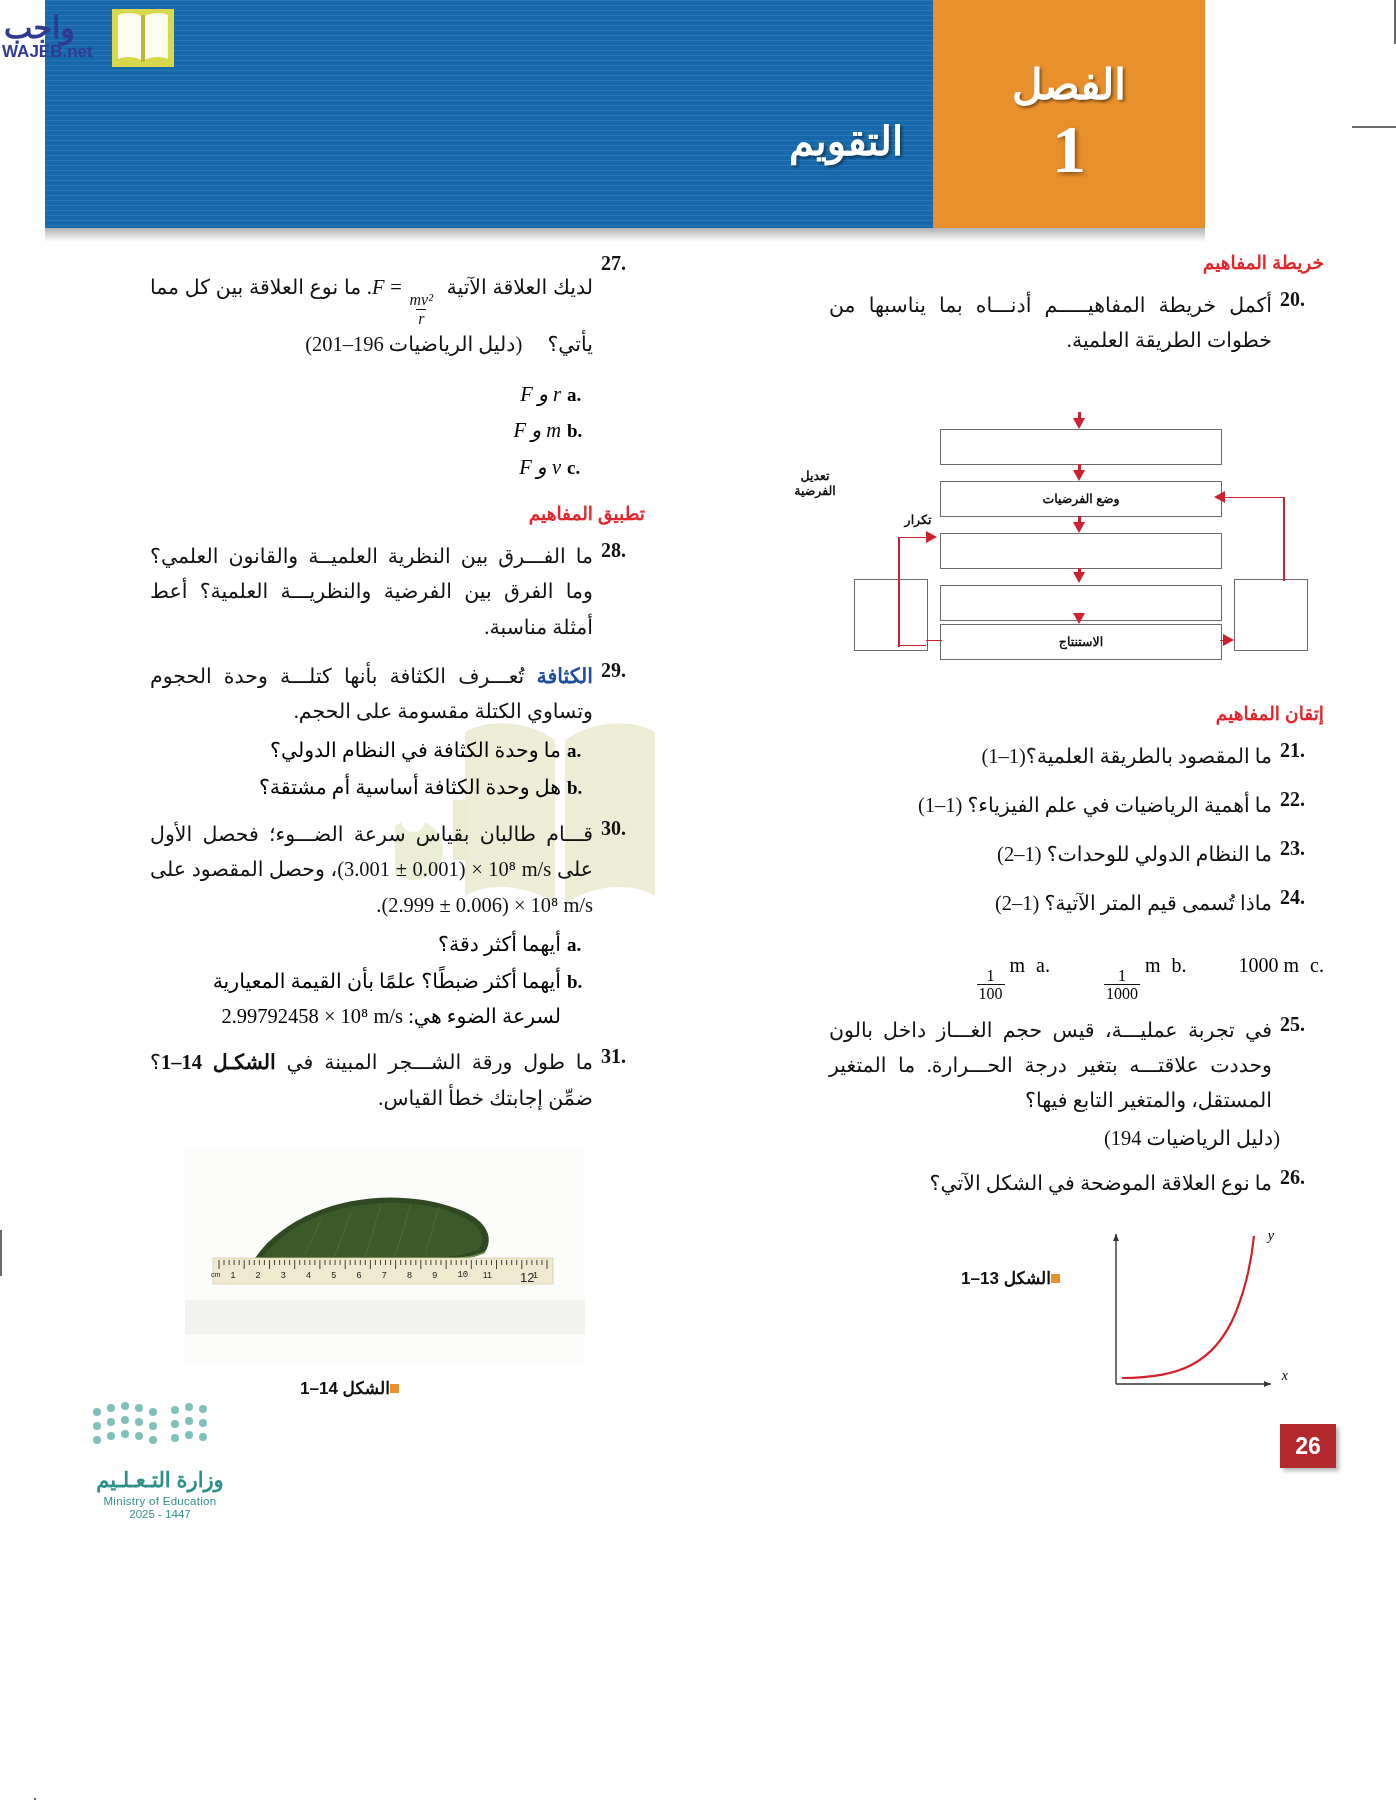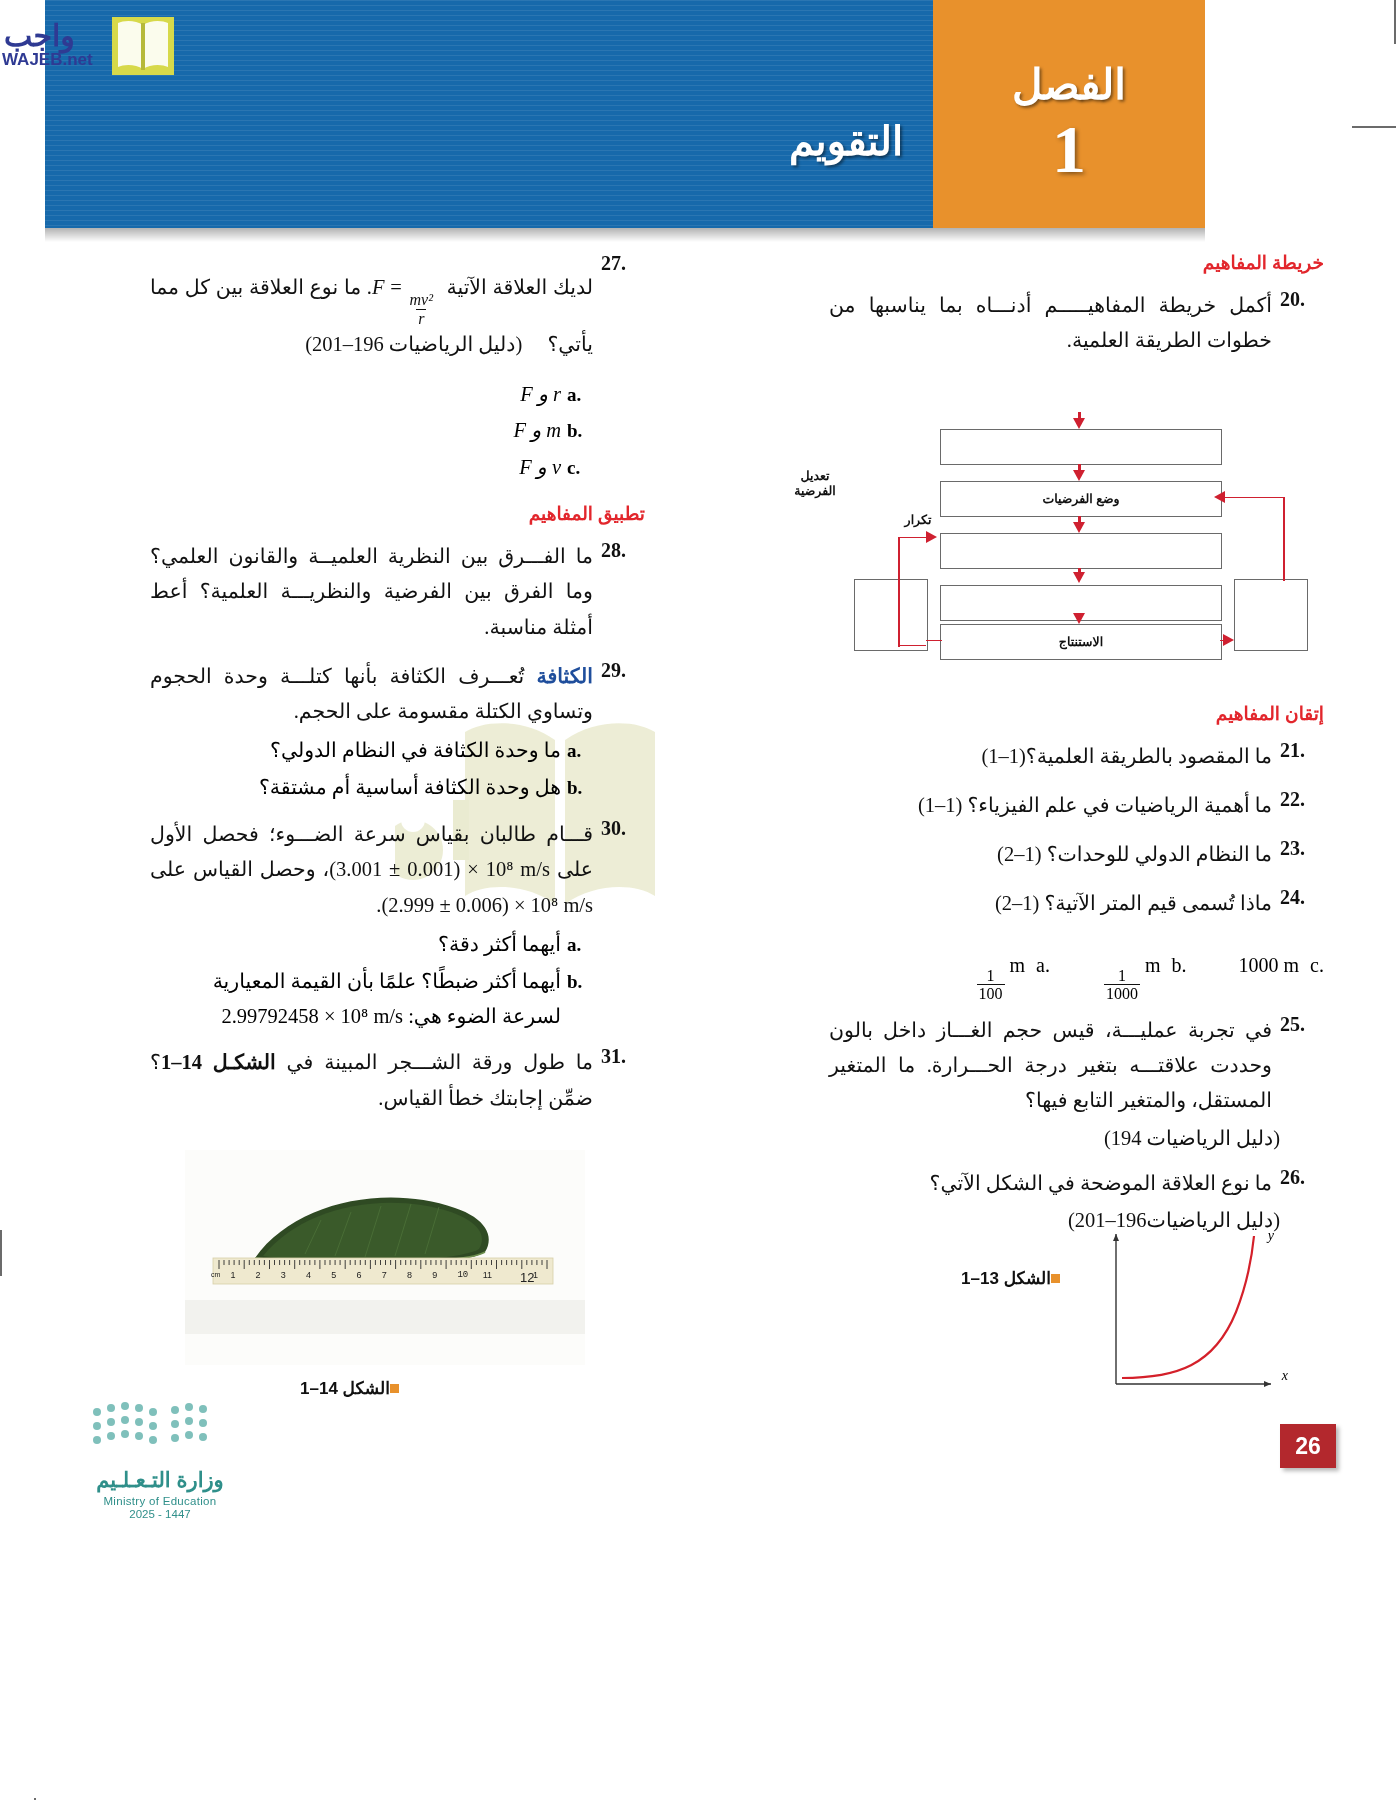--- a/index.html
+++ b/index.html
@@ -48,21 +48,21 @@
     color:#ffffff; font-size:68px; font-weight:bold;
     font-family:"Liberation Serif", serif;
     text-shadow:2px 2px 4px rgba(0,0,0,0.45);
   }
   .hdr-shadow {
     position:absolute; left:45px; top:228px; width:1160px; height:14px;
     background:linear-gradient(to bottom, rgba(0,0,0,0.30), rgba(0,0,0,0));
   }
 
   
-  .logo { position:absolute; left:0px; top:14px; width:180px; height:62px; }
+  .logo { position:absolute; left:0px; top:6px; width:180px; height:62px; }
   .logo-text {
     position:absolute; left:4px; top:4px;
     font-family:"Liberation Sans", sans-serif;
     font-weight:bold; font-size:30px; color:#2f3a93; direction:rtl;
   }
   .logo-sub {
     position:absolute; left:2px; top:36px;
     font-family:"Liberation Sans", sans-serif;
     font-weight:bold; font-size:17px; color:#2f3a93; letter-spacing:0px;
   }
@@ -345,21 +345,20 @@
     <div class="q" style="margin-bottom:2px;">
       <div class="q-num">25.</div>
       <div class="q-body just">في تجربة عمليـــة، قيس حجم الغـــاز داخل بالون وحددت علاقتـــه بتغير درجة الحـــرارة. ما المتغير المستقل، والمتغير التابع فيها؟</div>
     </div>
     <div class="q-body" style="margin-right:44px; margin-bottom:10px;">(دليل الرياضيات 194)</div>
 
     <div class="q" style="margin-bottom:2px;">
       <div class="q-num">26.</div>
       <div class="q-body">ما نوع العلاقة الموضحة في الشكل الآتي؟</div>
     </div>
-    <div class="q-body" style="margin-right:44px;">(دليل الرياضيات196–201)</div>
   </div>
 
   <div class="col col-left">
 
     <div class="q">
       <div class="q-num">
         <span>27.</span>
       </div>
       <div class="q-body just">
         <span>لديك العلاقة الآتية</span>
@@ -408,21 +407,21 @@
     </div>
     <div class="sub" style="margin-right:44px; margin-bottom:12px;">
       <div class="sub-lbl">b.</div>
       <div class="sub-txt">هل وحدة الكثافة أساسية أم مشتقة؟</div>
     </div>
 
     <div class="q" style="margin-bottom:4px;">
       <div class="q-num">30.</div>
       <div class="q-body just">
         <span>قـــام طالبان بقياس سرعة الضـــوء؛ فحصل الأول على</span>
-        <span class="ltr">(3.001 ± 0.001) × 10⁸ m/s</span><span>، وحصل القياس على</span>
+        <span class="ltr">(3.001 ± 0.001) × 10⁸ m/s</span><span>، وحصل المقصود على</span>
         <span class="ltr">(2.999 ± 0.006) × 10⁸ m/s</span><span>.</span>
       </div>
     </div>
     <div class="sub" style="margin-right:44px;">
       <div class="sub-lbl">a.</div>
       <div class="sub-txt">أيهما أكثر دقة؟</div>
     </div>
     <div class="sub" style="margin-right:44px; margin-bottom:12px;">
       <div class="sub-lbl">b.</div>
       <div class="sub-txt">

